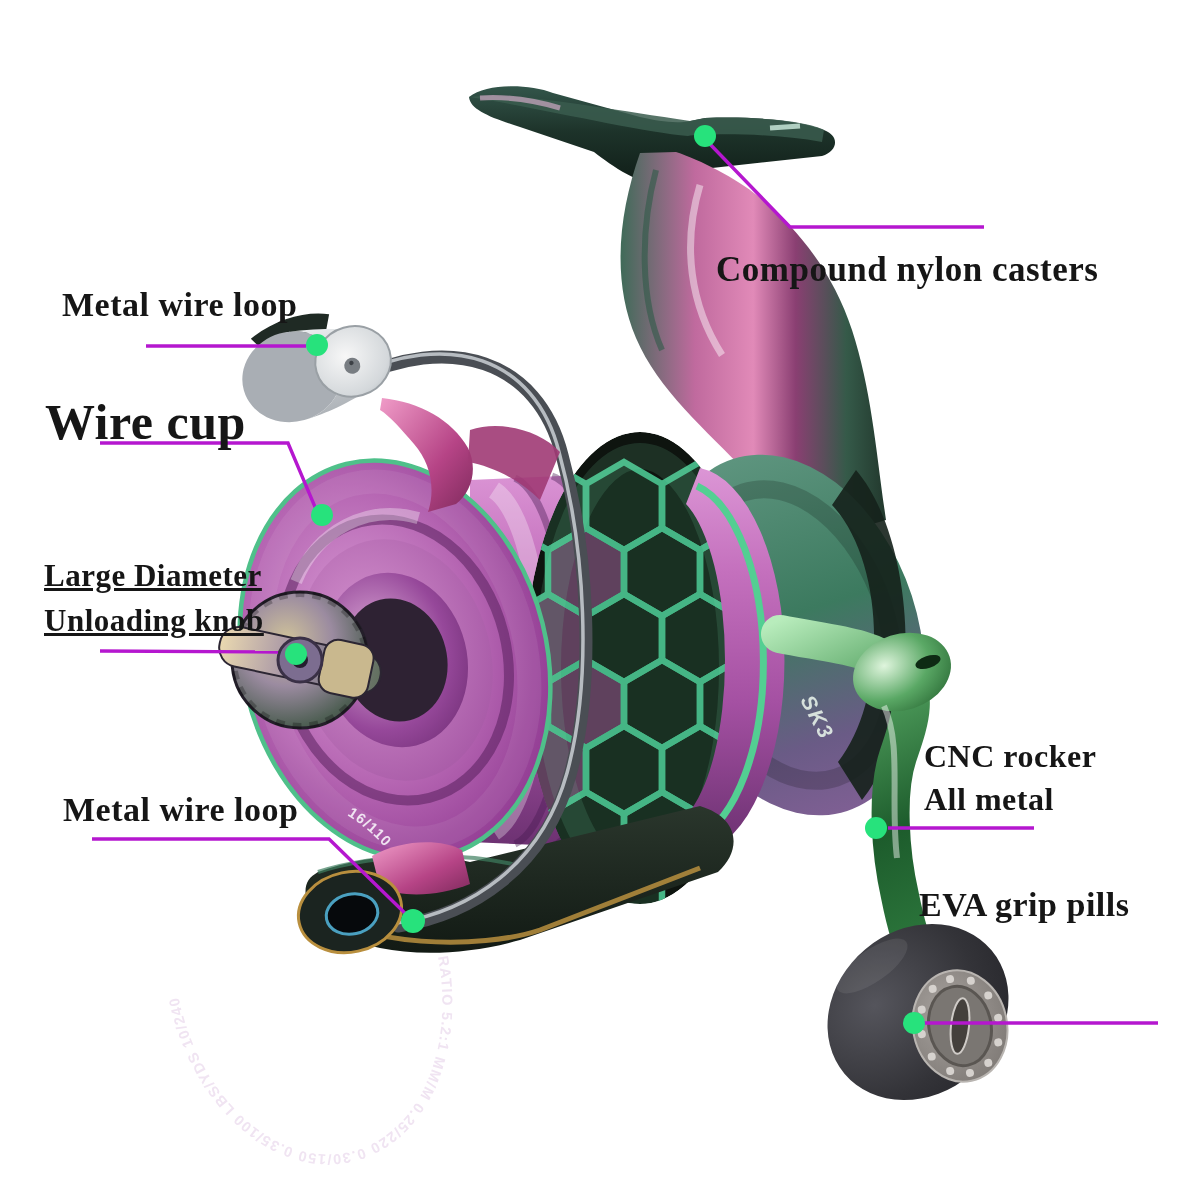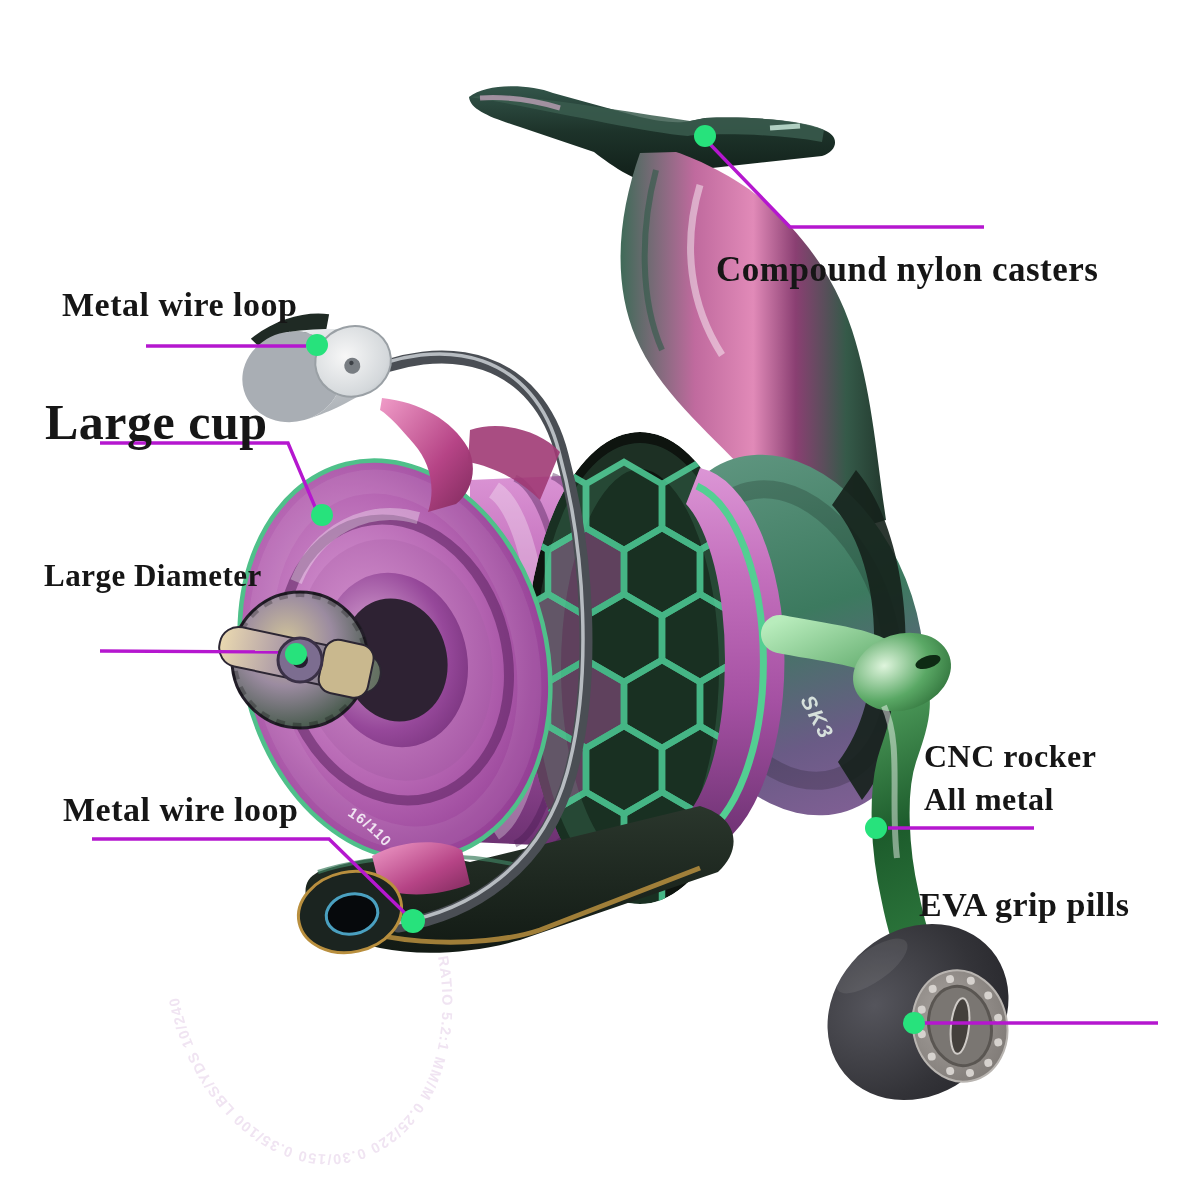--- a/index.html
+++ b/index.html
@@ -289,24 +289,25 @@
       <circle class="marker" cx="876" cy="828" r="11"></circle>
       <circle class="marker" cx="914" cy="1023" r="11"></circle>
     </g>
   </svg>
 
   <div>
     <div class="label" style="left:62px;top:283px;font-size:34px;">
       <span>Metal wire loop</span>
     </div>
     <div class="label" style="left:45px;top:389px;font-size:50px;">
-      <span>Large cup</span>
-    </div>
-    <div class="label" style="left:44px;top:553px;font-size:31px;line-height:45px;">
+      <span>Wire cup</span>
+    </div>
+    <div class="label" style="left:44px;top:553px;font-size:31px;line-height:45px;text-decoration:underline;">
       <span>Large Diameter</span>
+      <span>Unloading knob</span>
     </div>
     <div class="label" style="left:63px;top:788px;font-size:34px;">
       <span>Metal wire loop</span>
     </div>
     <div class="label" style="left:716px;top:232px;font-size:35px;margin-top:15px;">
       <span>Compound nylon casters</span>
     </div>
     <div class="label" style="left:924px;top:735px;font-size:32px;line-height:43px;">
       <span>CNC rocker</span>
       <span>All metal</span>

